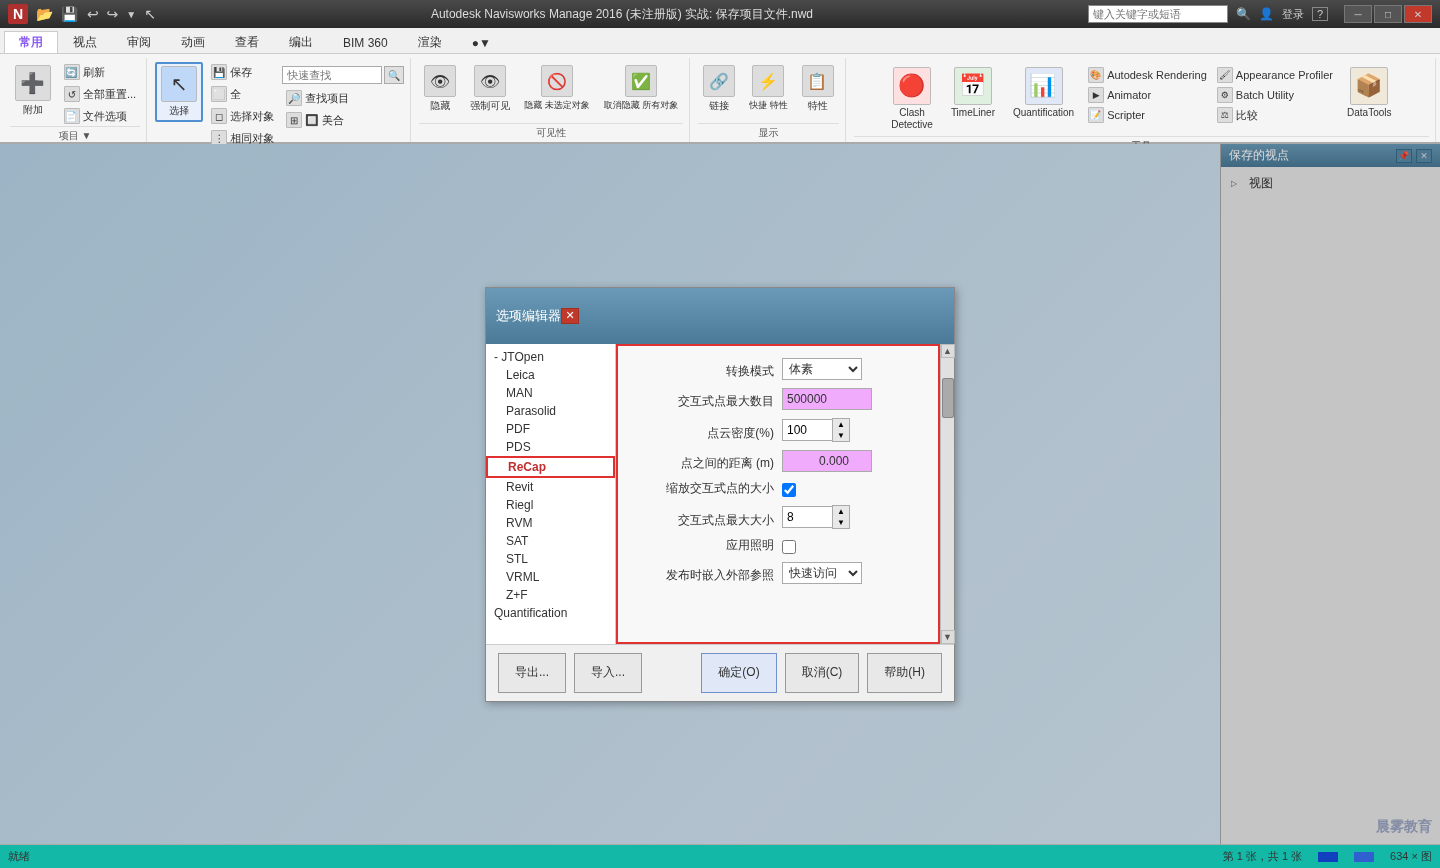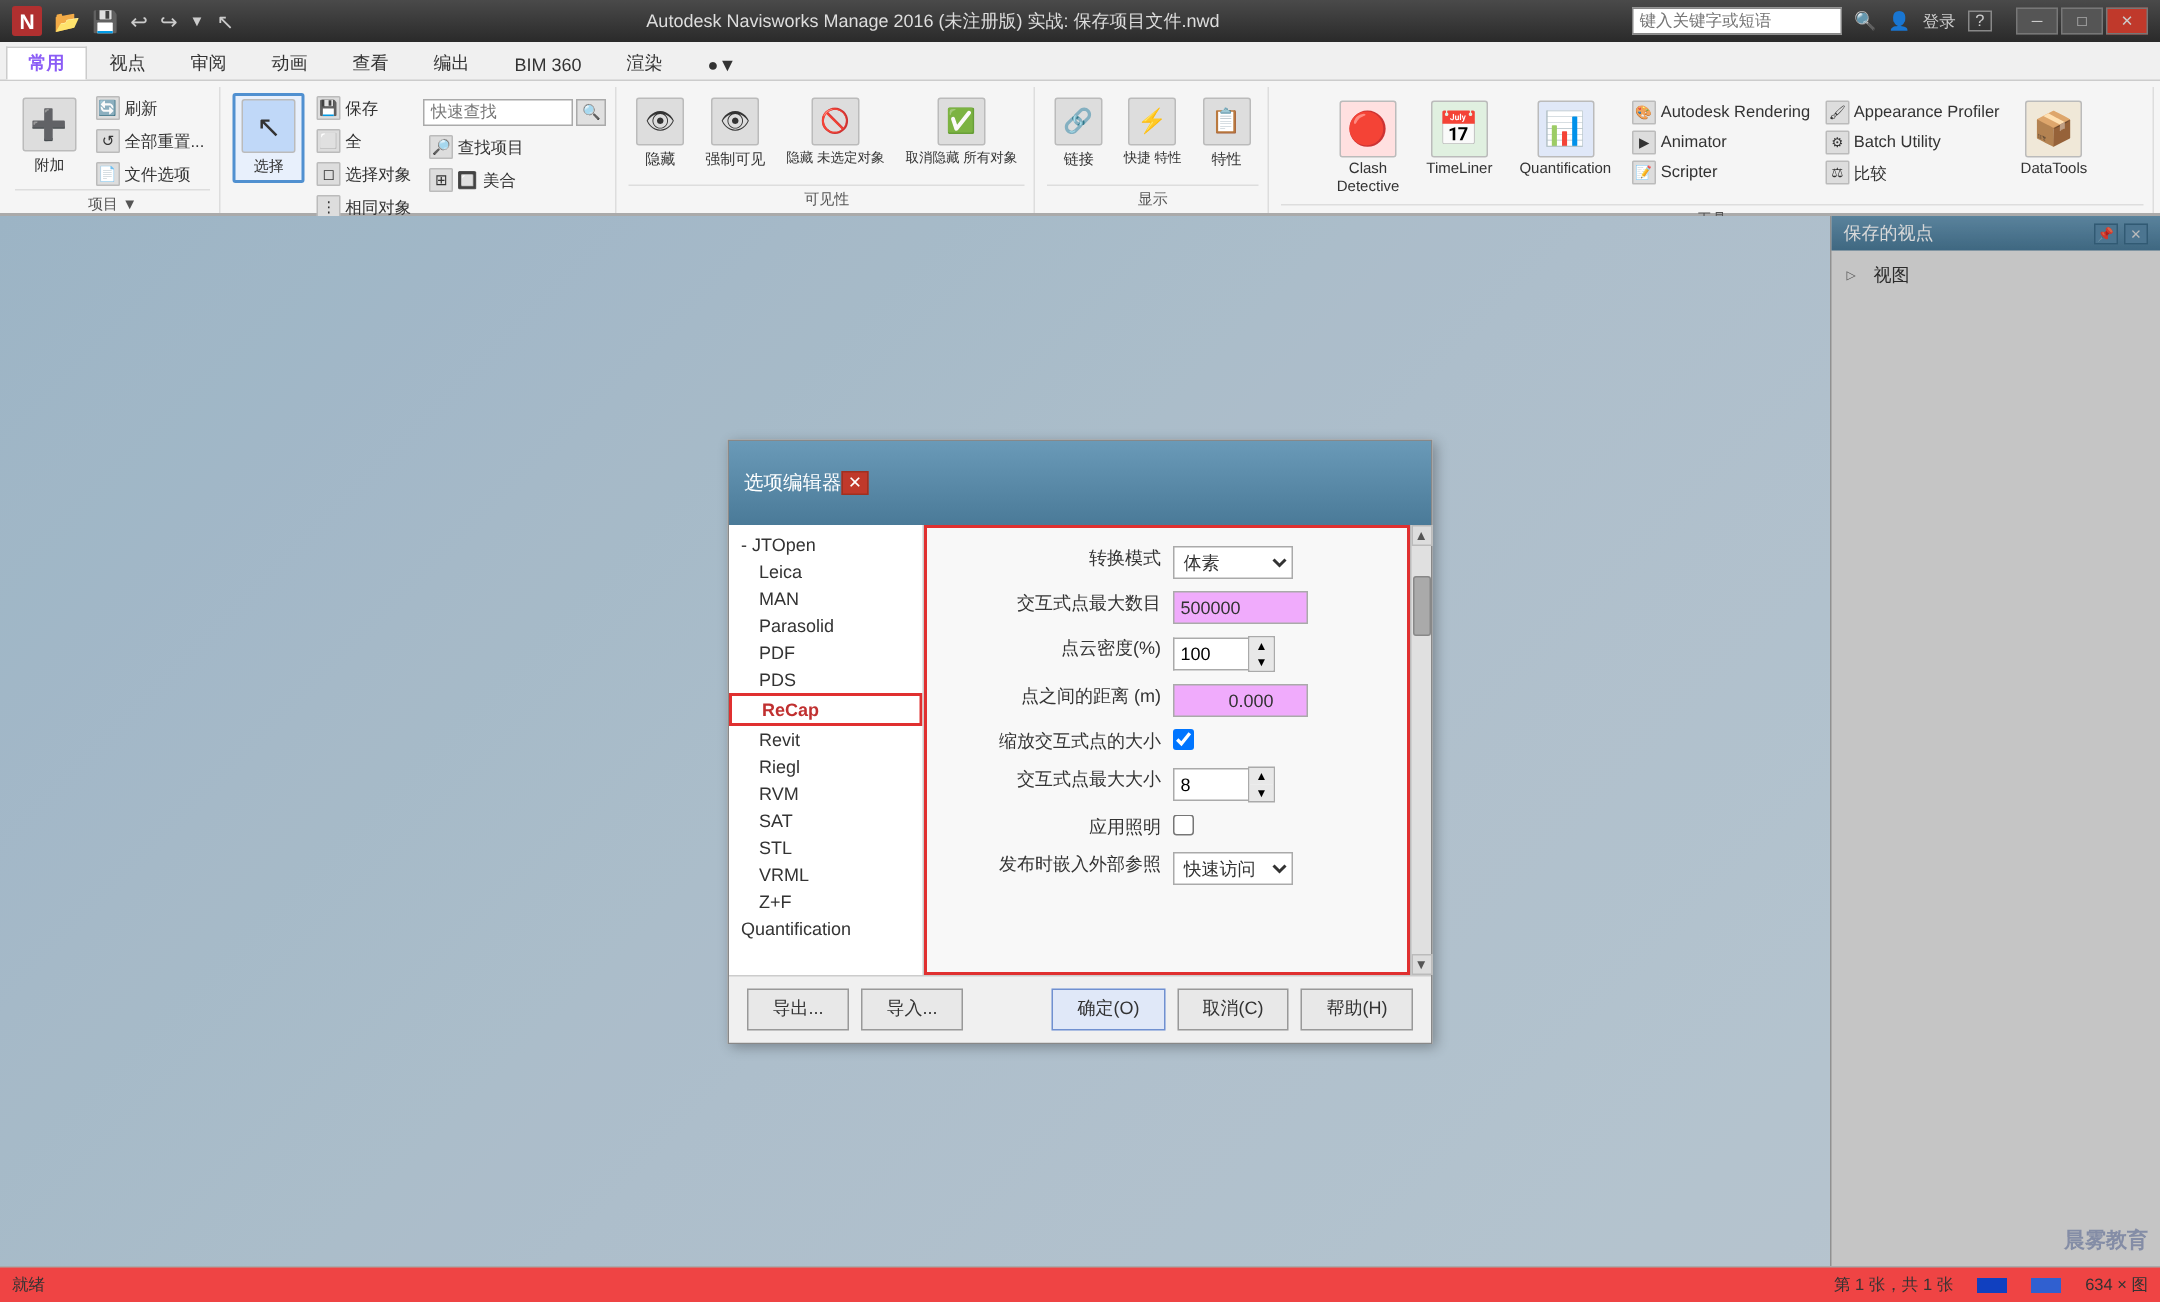--- a/index.html
+++ b/index.html
@@ -217,21 +217,21 @@
     }
     .tree-item {
       padding: 2px 0 2px 16px;
       display: flex; align-items: center; gap: 4px; cursor: pointer;
     }
     .tree-arrow { font-size: 8px; color: #666; margin-left: -14px; width: 14px; }
 
     
     #statusbar {
       height: 24px;
-      background: #ef4444;
+      background: #14b8a6;
       border-top: 1px solid #aaa;
       display: flex;
       align-items: center;
       padding: 0 8px;
       font-size: 11px;
       color: #333;
       gap: 32px;
     }
     #statusbar .status-right { margin-left: auto; display: flex; gap: 16px; align-items: center; }
 
@@ -294,21 +294,21 @@
     .tree-node.indent1 { padding-left: 20px; }
     .dialog-right {
       flex: 1;
       padding: 12px 16px;
       background: #f8f8f8;
       border: 2px solid #e03030;
       overflow-y: auto;
     }
     .form-row {
       display: flex;
-      align-items: flex-start;
+      align-items: flex-end;
       margin-bottom: 8px;
       gap: 8px;
     }
     .form-label {
       font-size: 12px;
       color: #333;
       text-align: right;
       flex-shrink: 0;
     }
     .form-input {
@@ -349,21 +349,21 @@
 
     .dialog-footer {
       border-top: 1px solid #ccc;
       padding: 8px 12px;
       display: flex;
       align-items: center;
       gap: 8px;
       background: #f0f0f0;
     }
     .dialog-btn {
-      height: 28px;
+      height: 40px;
       padding: 0 16px;
       background: #e8e8e8;
       border: 1px solid #999;
       font-size: 12px;
       cursor: pointer;
       color: #333;
     }
     .dialog-btn.primary {
       background: #e0e8f8;
       border-color: #7090d0;

